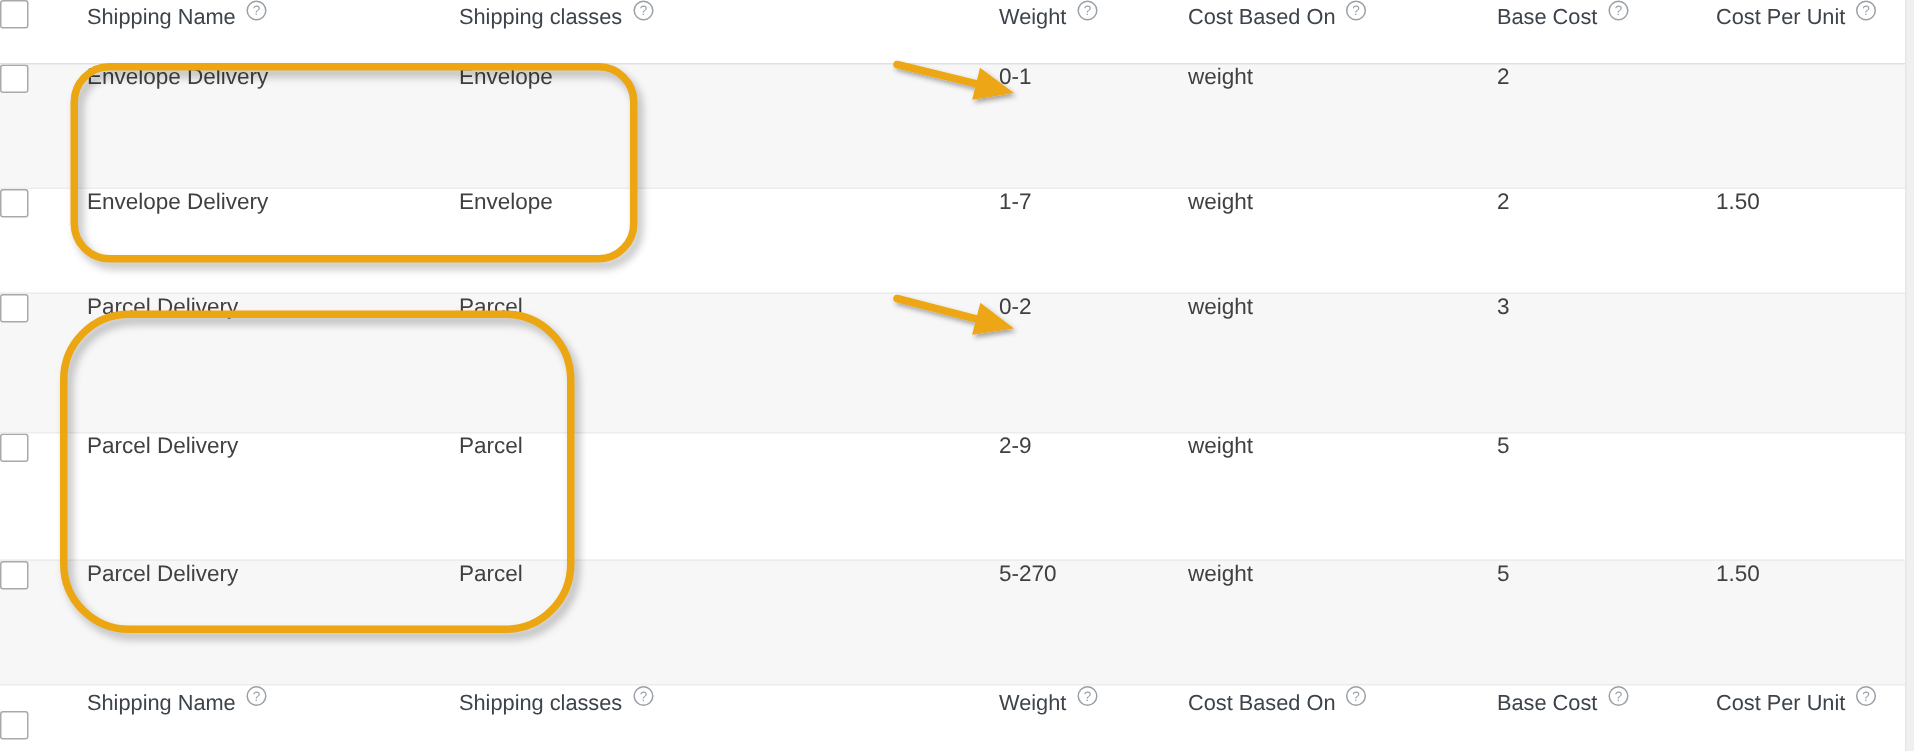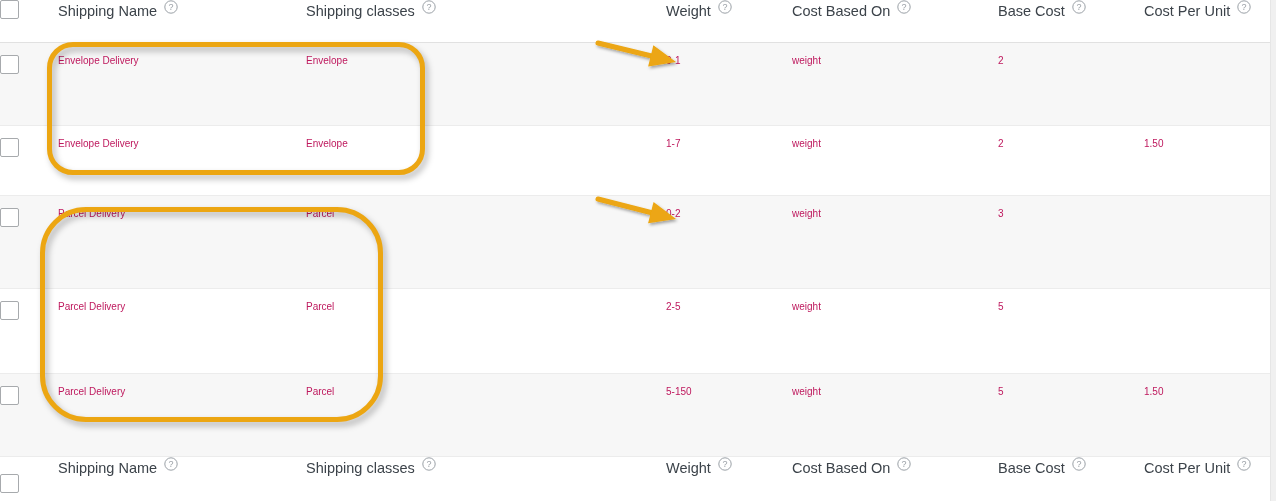--- a/index.html
+++ b/index.html
@@ -75,23 +75,22 @@
     margin-left: 7px;
     width: 14px;
     height: 14px;
   }
   .help-icon svg { display: block; }
 
   
   .body-row > td {
     border-bottom: 1px solid #ececec;
     box-sizing: border-box;
-    font-size: 10px;
-    color: #be185d;
-    padding-top: 12px;
+    font-size: 15px;
+    color: #404040;
   }
   .body-row.alt > td { background: #f7f7f7; }
   .body-row.plain > td { background: #ffffff; }
 
   .r1 > td { height: 83px; }
   .r2 > td { height: 70px; }
   .r3 > td { height: 93px; }
   .r4 > td { height: 85px; }
   .r5 > td { height: 83px; }
 
@@ -241,33 +240,33 @@
         <td class="cell-pad-std">3</td>
         <td class="cell-pad-std"></td>
       </tr>
 
       <tr class="body-row r4 plain">
         <td class="cb-cell">
           <span class="checkbox"></span>
         </td>
         <td class="cell-pad-name">Parcel Delivery</td>
         <td class="cell-pad-class">Parcel</td>
-        <td class="cell-pad-std">2-5</td>
+        <td class="cell-pad-std">2-9</td>
         <td class="cell-pad-std">weight</td>
         <td class="cell-pad-std">5</td>
         <td class="cell-pad-std"></td>
       </tr>
 
       <tr class="body-row r5 alt">
         <td class="cb-cell">
           <span class="checkbox"></span>
         </td>
         <td class="cell-pad-name">Parcel Delivery</td>
         <td class="cell-pad-class">Parcel</td>
-        <td class="cell-pad-std">5-150</td>
+        <td class="cell-pad-std">5-270</td>
         <td class="cell-pad-std">weight</td>
         <td class="cell-pad-std">5</td>
         <td class="cell-pad-std">1.50</td>
       </tr>
 
     </tbody>
 
     <tfoot>
       <tr class="foot-row">
         <td class="cb-cell" style="padding-top:17px">

